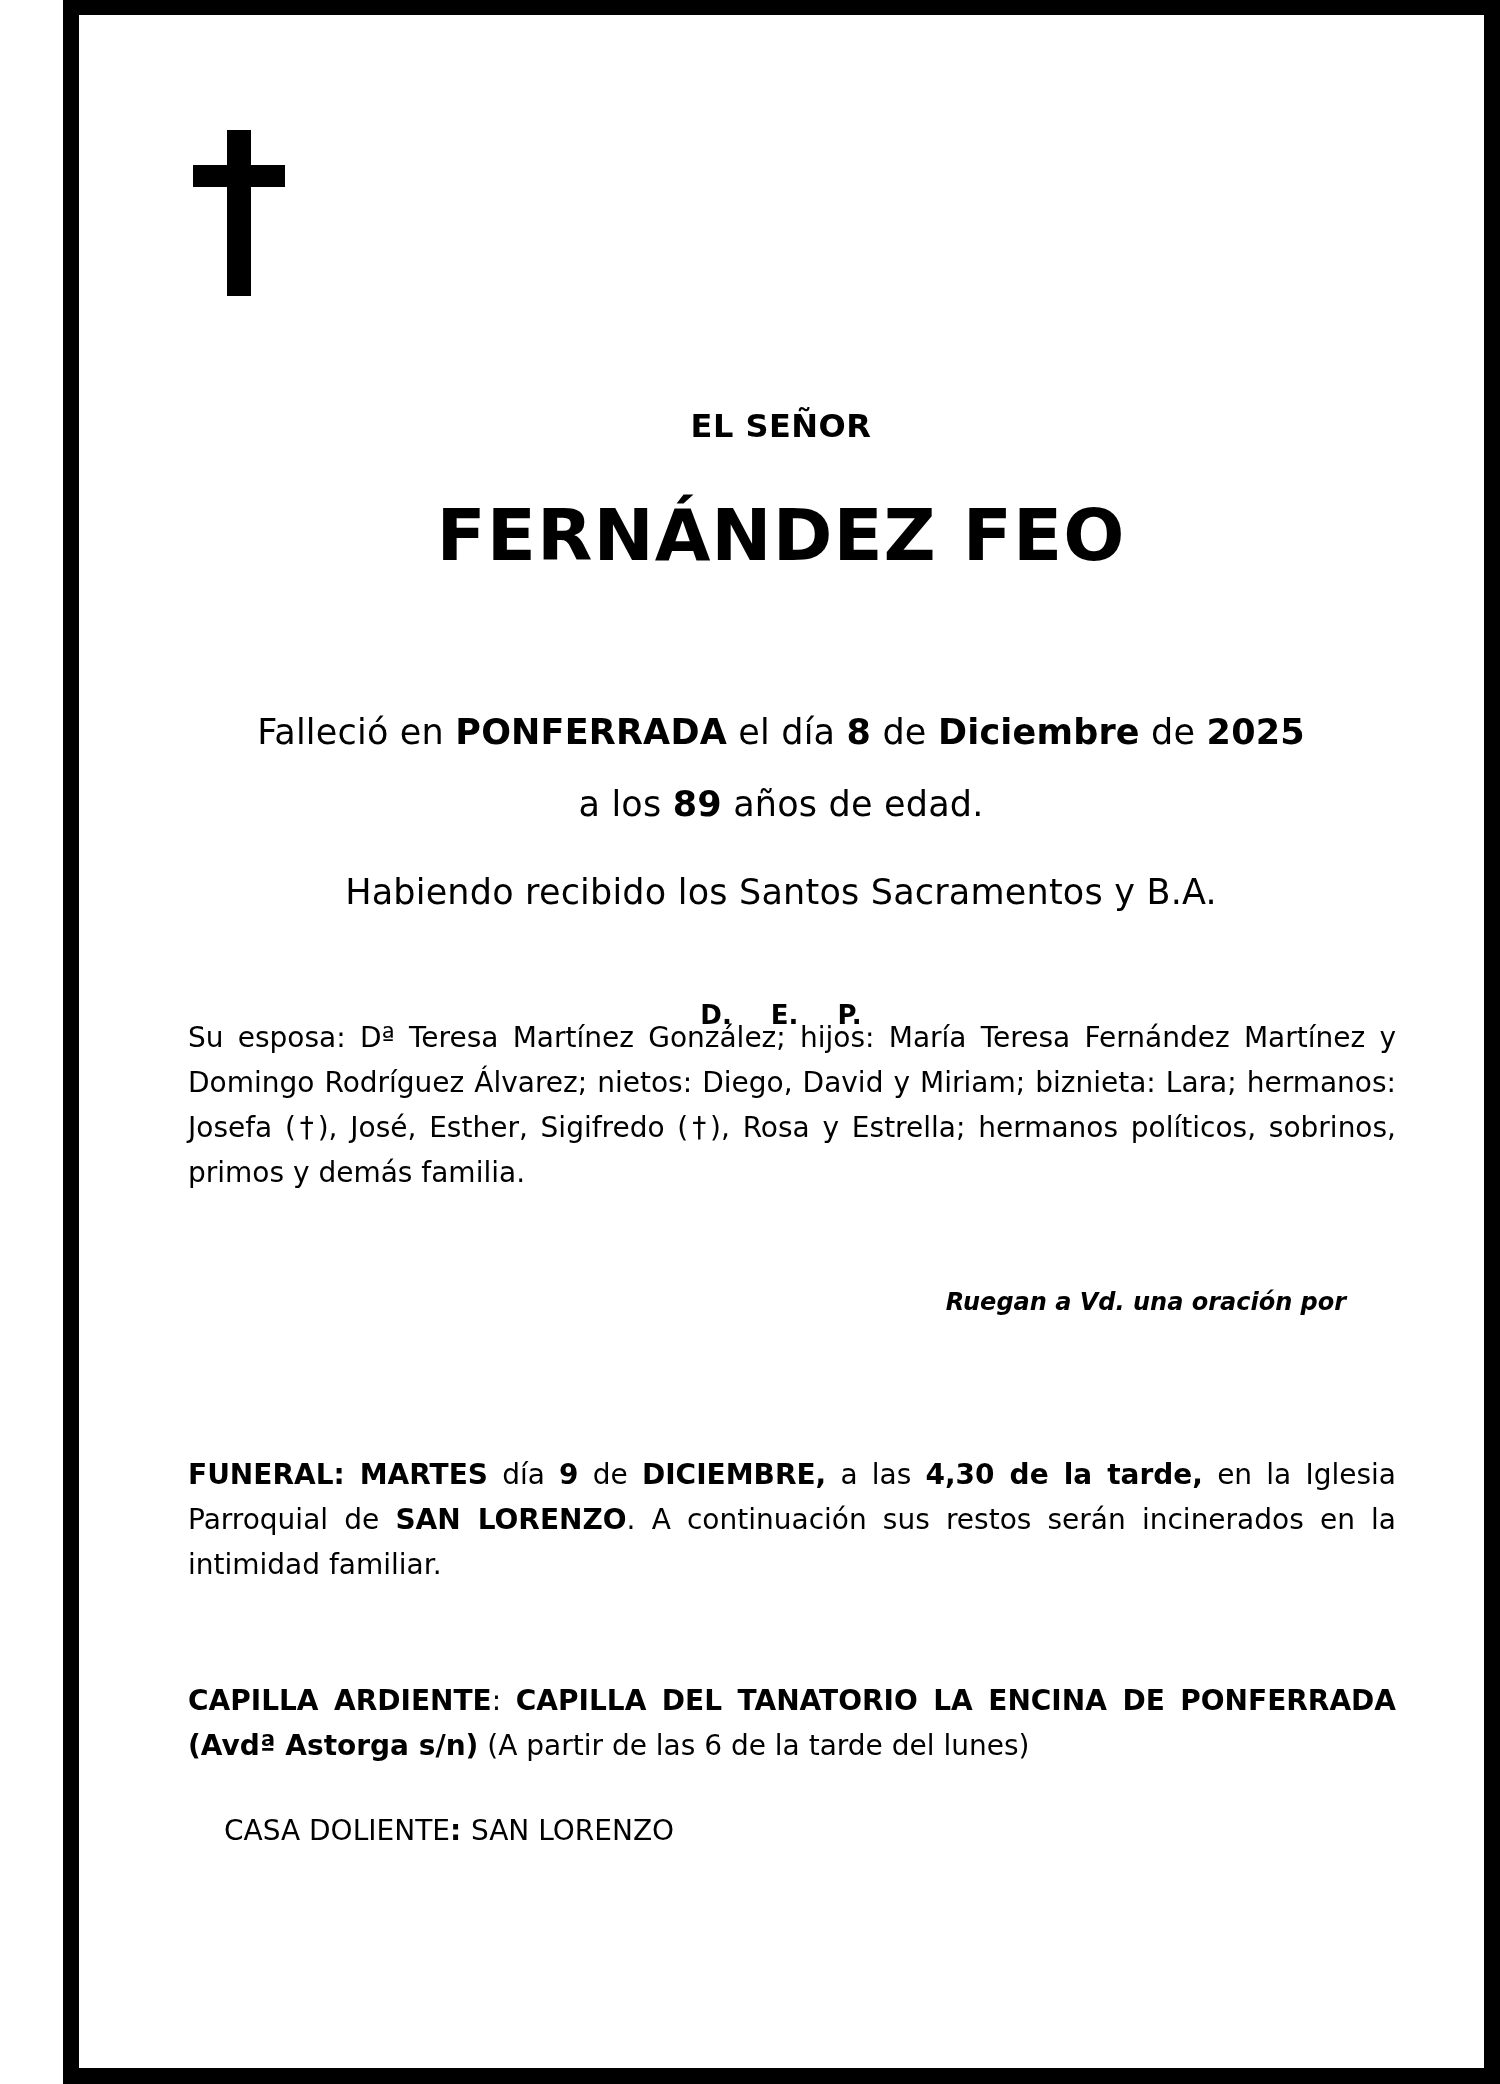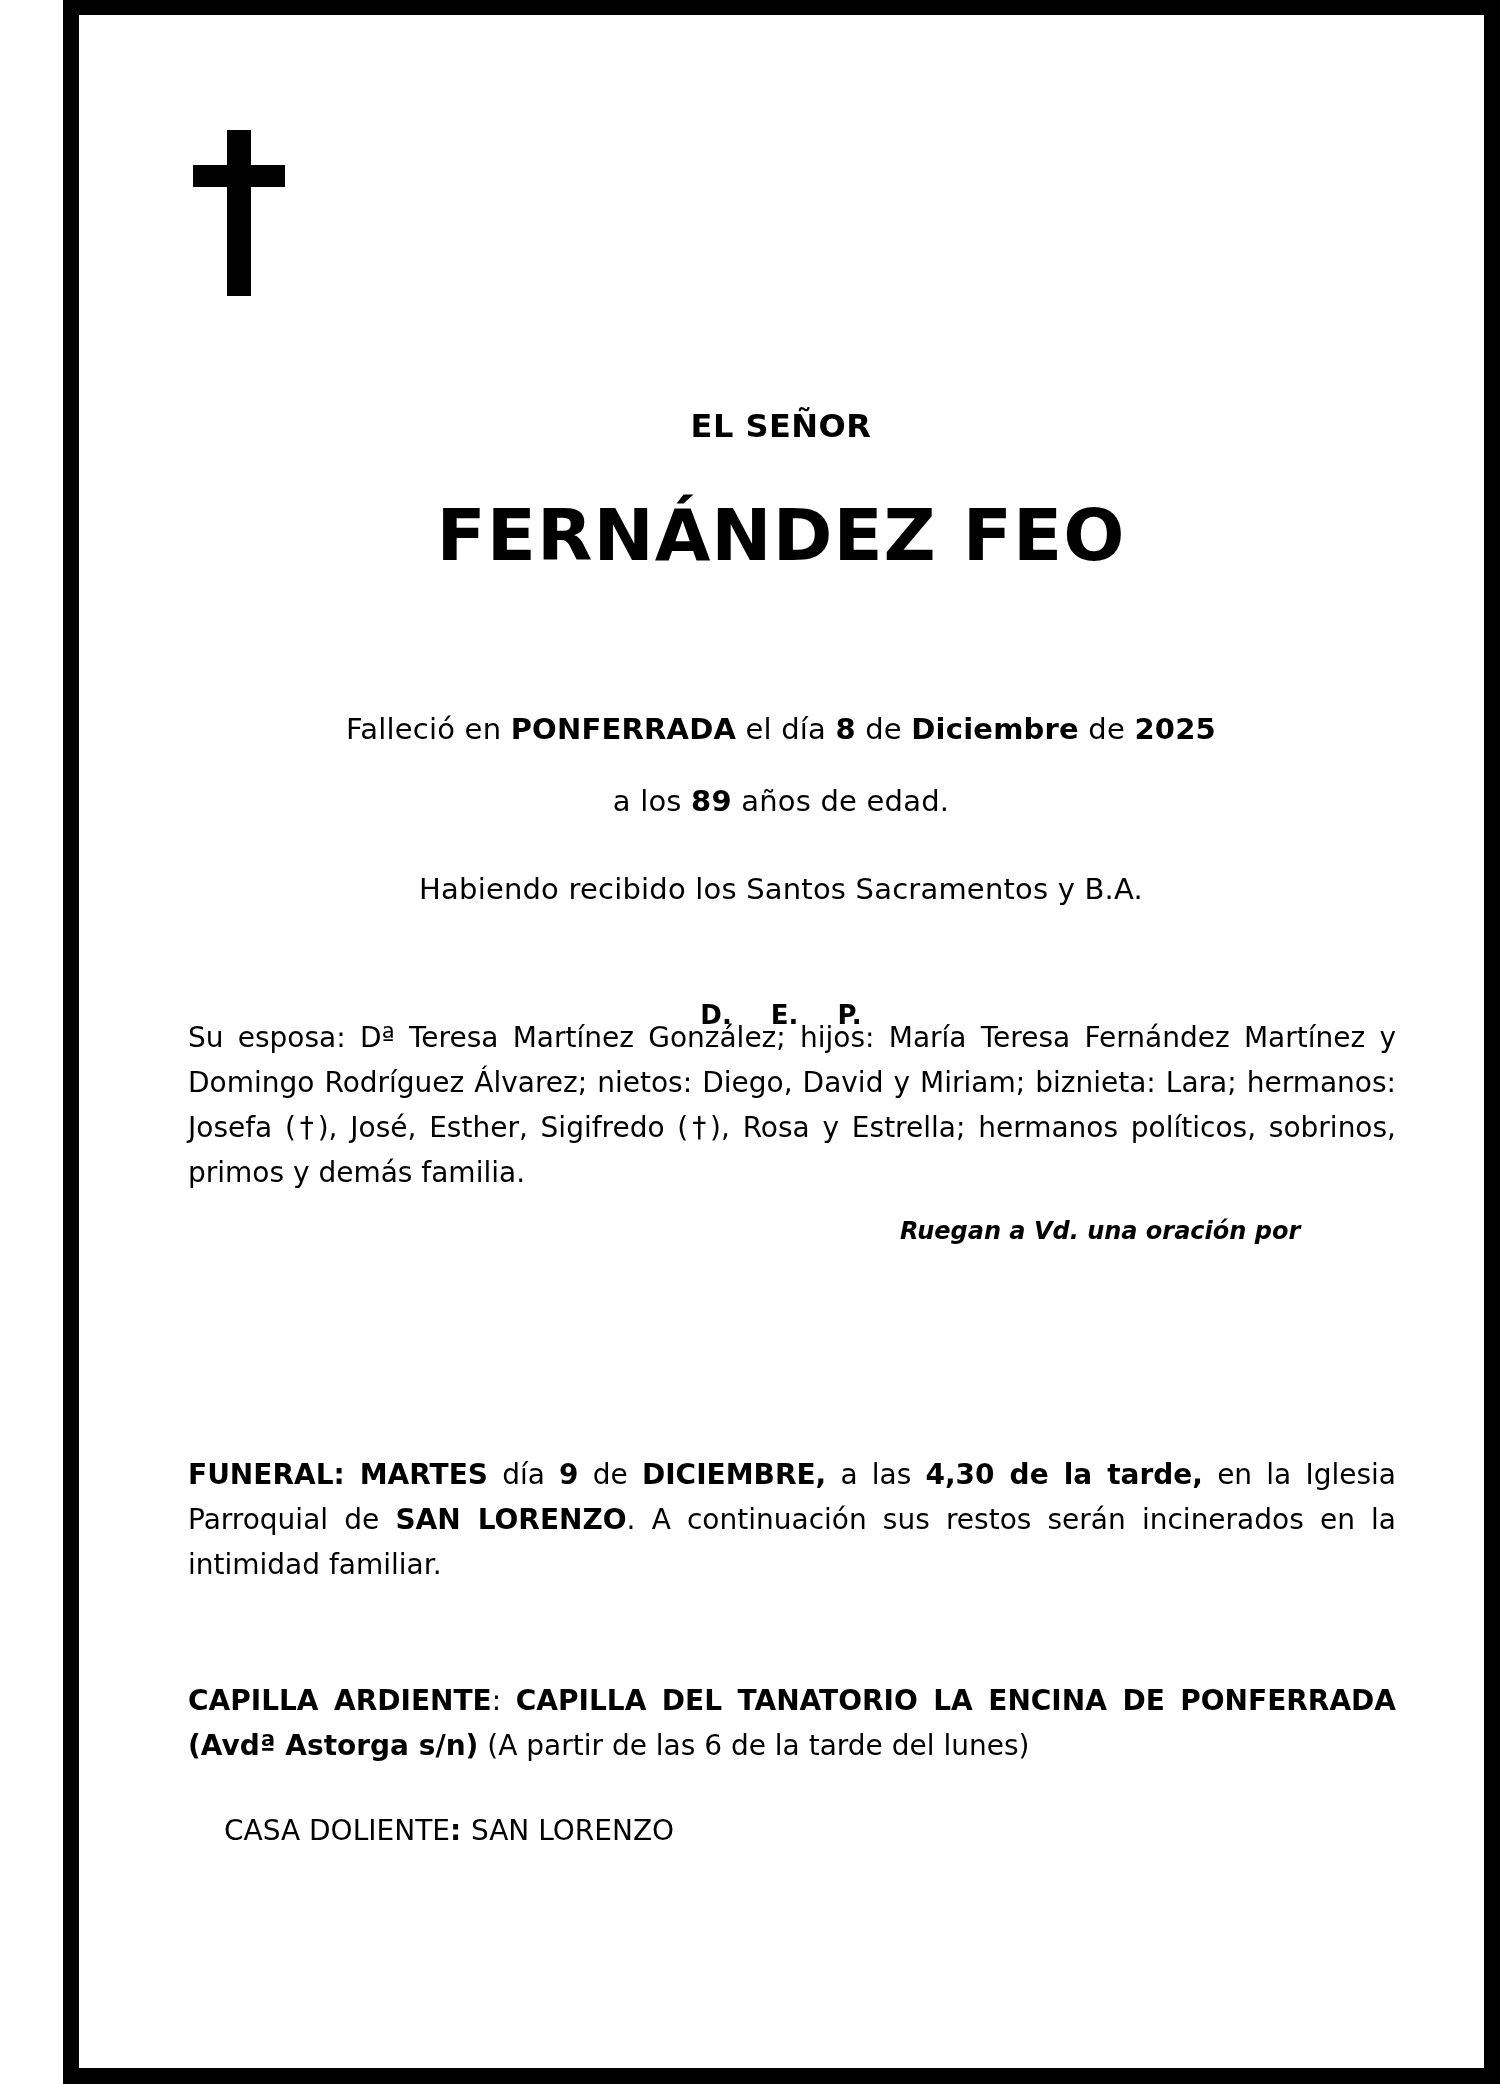--- a/index.html
+++ b/index.html
@@ -4,28 +4,28 @@
   <style>
     html, body { margin: 0; padding: 0; background: #ffffff; }
     body { width: 1500px; height: 2084px; position: relative; overflow: hidden; font-family: "DejaVu Sans", "Liberation Sans", sans-serif; color: #000; }
     .frame { position: absolute; left: 63px; top: 0; width: 1421px; height: 2068px; border-left: 16px solid #000; border-top: 15px solid #000; border-right: 16px solid #000; border-bottom: 16px solid #000; box-sizing: border-box; width: 1437px; height: 2084px; }
     .cross { position: absolute; left: 193px; top: 130px; width: 92px; height: 166px; }
     .cross .v { position: absolute; left: 34px; top: 0; width: 24px; height: 166px; background: #000; }
     .cross .h { position: absolute; left: 0; top: 35px; width: 92px; height: 22px; background: #000; }
     .center { position: absolute; left: 78px; width: 1406px; text-align: center; margin-top: 12px; }
     .subtitle { top: 395px; font-size: 32px; font-weight: bold; letter-spacing: 0.5px; }
     .name { top: 478px; font-size: 72px; font-weight: bold; line-height: 90px; letter-spacing: 1px; }
-    .line { font-size: 29px; letter-spacing: 0.2px; }
+    .line { font-size: 35px; letter-spacing: 0.2px; }
     .l1 { top: 700px; }
     .l2 { top: 772px; }
     .l3 { top: 860px; }
     .dep { top: 988px; font-size: 26px; font-weight: bold; word-spacing: 30px; }
     .block { position: absolute; left: 188px; width: 1208px; font-size: 28px; line-height: 45px; text-align: justify; text-align-last: left; }
     .family { top: 1015px; }
-    .prayer { position: absolute; left: 900px; width: 492px; top: 1213px; text-align: left; font-style: italic; font-weight: bold; font-size: 24px; line-height: 36px; }
+    .prayer { position: absolute; left: 900px; width: 492px; top: 1284px; text-align: center; font-style: italic; font-weight: bold; font-size: 24px; line-height: 36px; }
     .funeral { top: 1452px; }
     .capilla { top: 1636px; margin-top: 42px; }
     .casa { top: 1808px; margin-left: 36px; }
     b { font-weight: bold; }
   </style>
 </head>
 <body>
 
 <div class="frame"></div>
 

